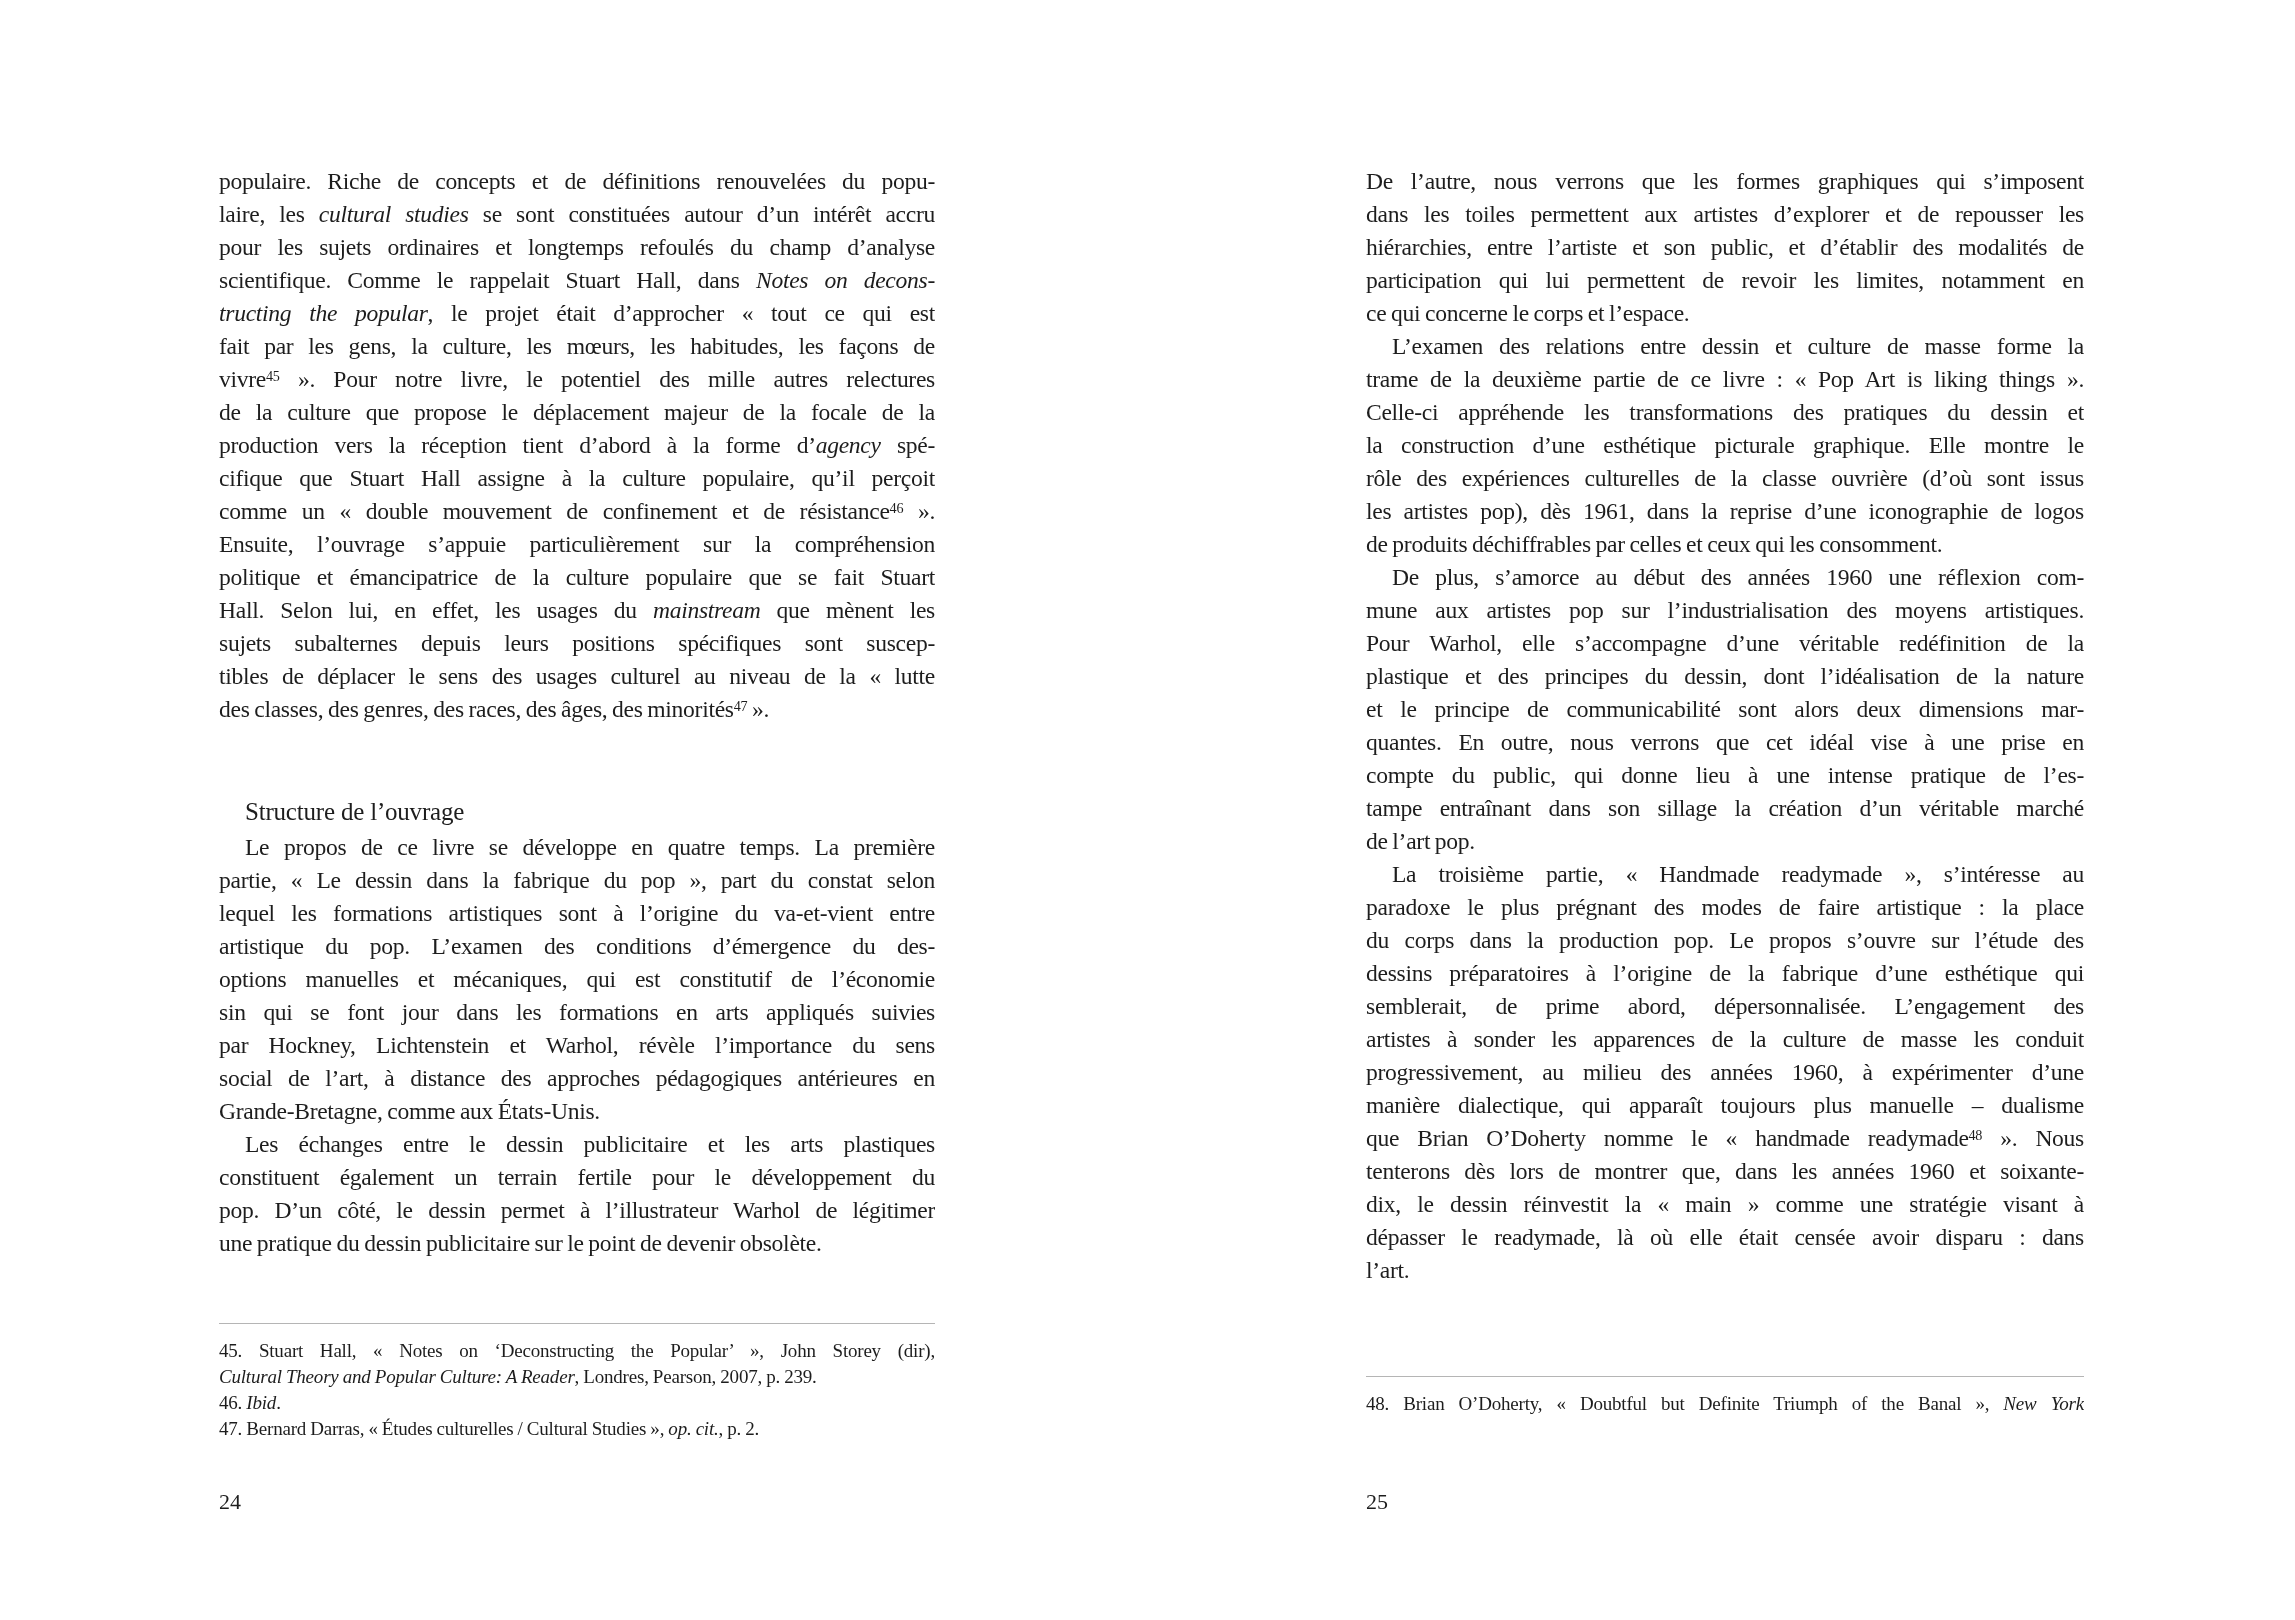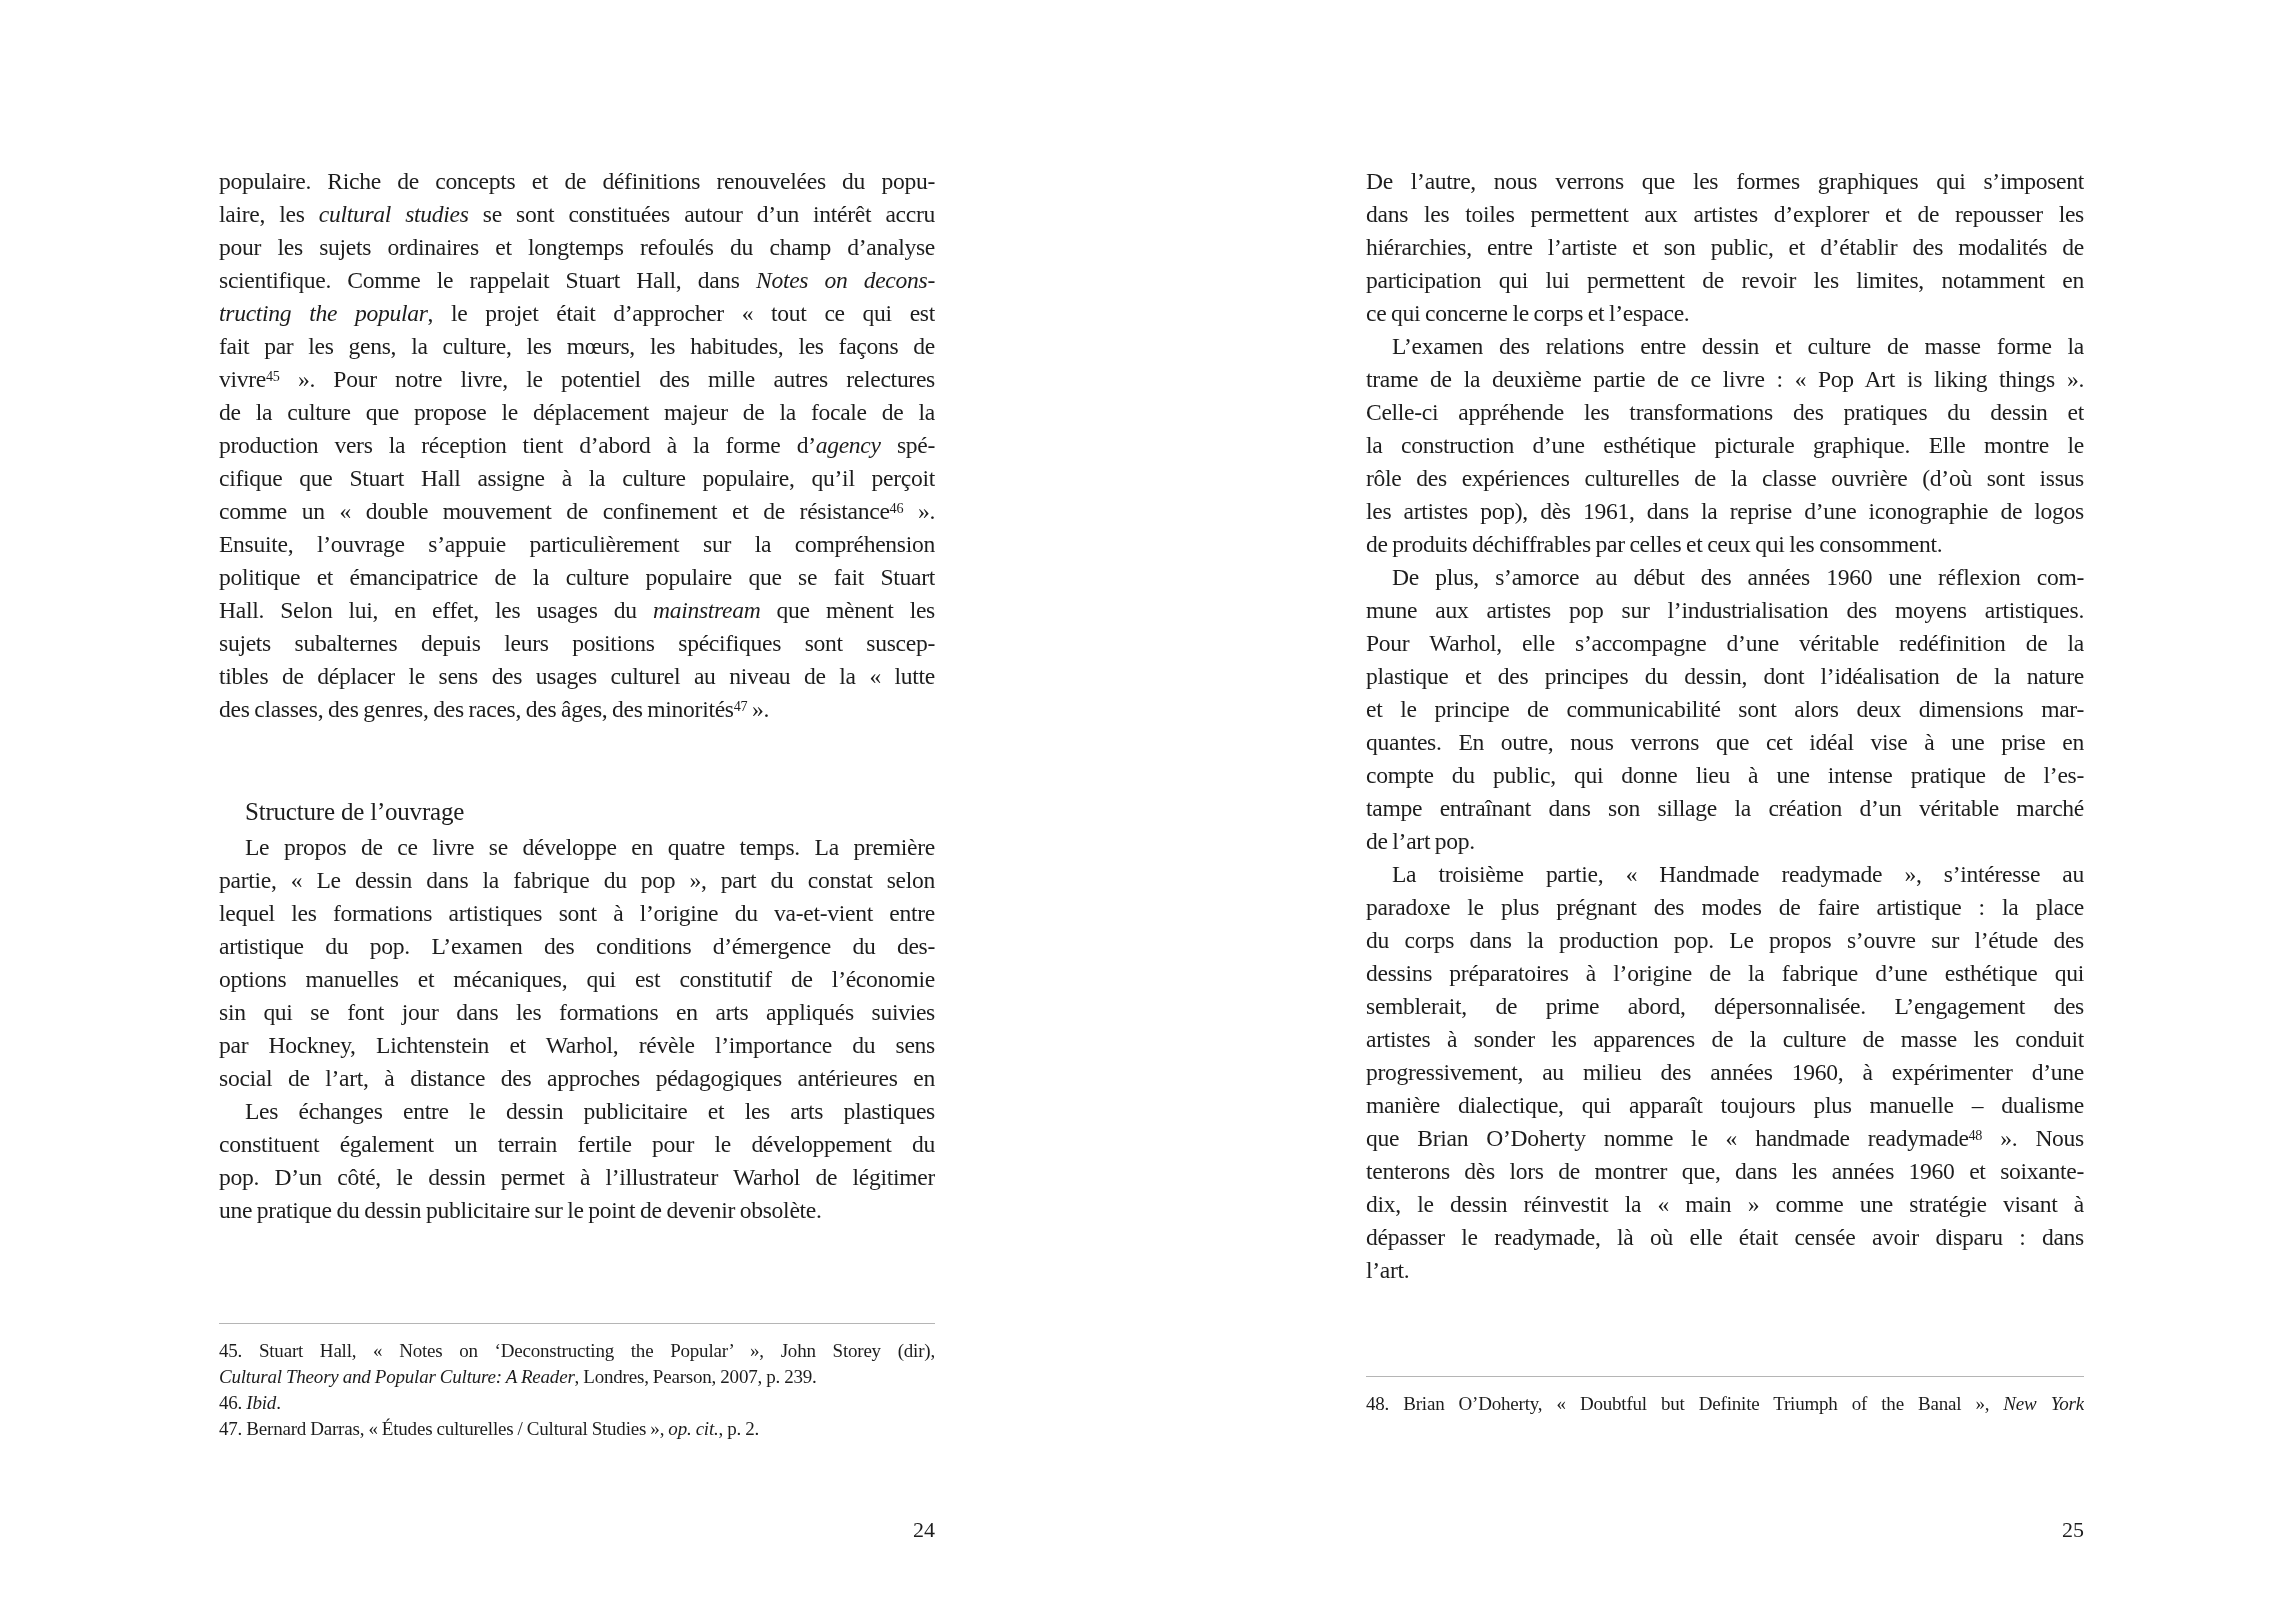--- a/index.html
+++ b/index.html
@@ -32,21 +32,21 @@
   .page[data-page="1"] .footnotes{top:1376px}
   .fline{
     font-size:19px;line-height:26px;height:26px;overflow:hidden;
     letter-spacing:-0.2px;word-spacing:-0.4px;
     text-align:justify;text-align-last:justify;
   }
   .fline.last{text-align-last:left}
   sup{font-size:0.6em;line-height:0;vertical-align:6px}
   .page-number{
     position:absolute;top:1489px;left:0;right:0;
-    text-align:right;font-size:22px;margin-top:28px;
+    text-align:left;font-size:22px;
   }
 </style>
 </head>
 <body>
 
 <div class="page" data-page="0">
   <div class="page-body">
       <div class="para">
         <div class="line"><span>populaire. Riche de concepts et de définitions renouvelées du popu-</span></div>
         <div class="line"><span>laire, les </span><i>cultural studies</i><span> se sont constituées autour d’un intérêt accru</span></div>
@@ -69,20 +69,21 @@
       <div class="heading">Structure de l’ouvrage</div>
       <div class="para">
         <div class="line indent"><span>Le propos de ce livre se développe en quatre temps. La première</span></div>
         <div class="line"><span>partie, « Le dessin dans la fabrique du pop », part du constat selon</span></div>
         <div class="line"><span>lequel les formations artistiques sont à l’origine du va-et-vient entre</span></div>
         <div class="line"><span>artistique du pop. L’examen des conditions d’émergence du des-</span></div>
         <div class="line"><span>options manuelles et mécaniques, qui est constitutif de l’économie</span></div>
         <div class="line"><span>sin qui se font jour dans les formations en arts appliqués suivies</span></div>
         <div class="line"><span>par Hockney, Lichtenstein et Warhol, révèle l’importance du sens</span></div>
         <div class="line"><span>social de l’art, à distance des approches pédagogiques antérieures en</span></div>
+        <div class="line last"><span>Grande-Bretagne, comme aux États-Unis.</span></div>
       </div>
       <div class="para">
         <div class="line indent"><span>Les échanges entre le dessin publicitaire et les arts plastiques</span></div>
         <div class="line"><span>constituent également un terrain fertile pour le développement du</span></div>
         <div class="line"><span>pop. D’un côté, le dessin permet à l’illustrateur Warhol de légitimer</span></div>
         <div class="line last"><span>une pratique du dessin publicitaire sur le point de devenir obsolète.</span></div>
       </div>
     </div>
   <div class="footnotes">
       <div class="fline"><span>45. Stuart Hall, « Notes on ‘Deconstructing the Popular’ », John Storey (dir),</span></div>

